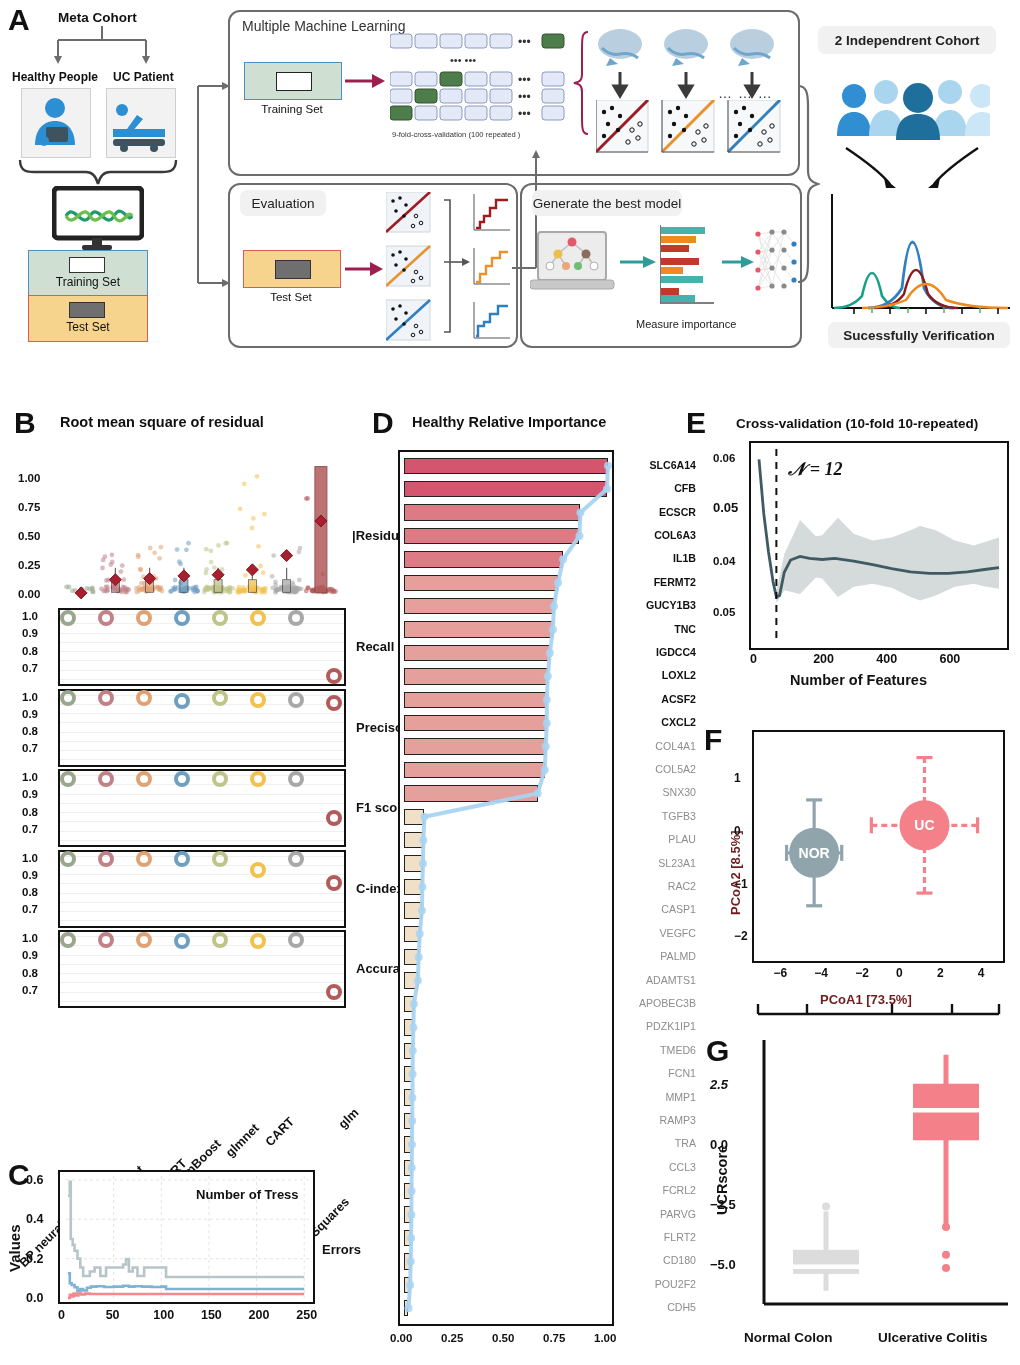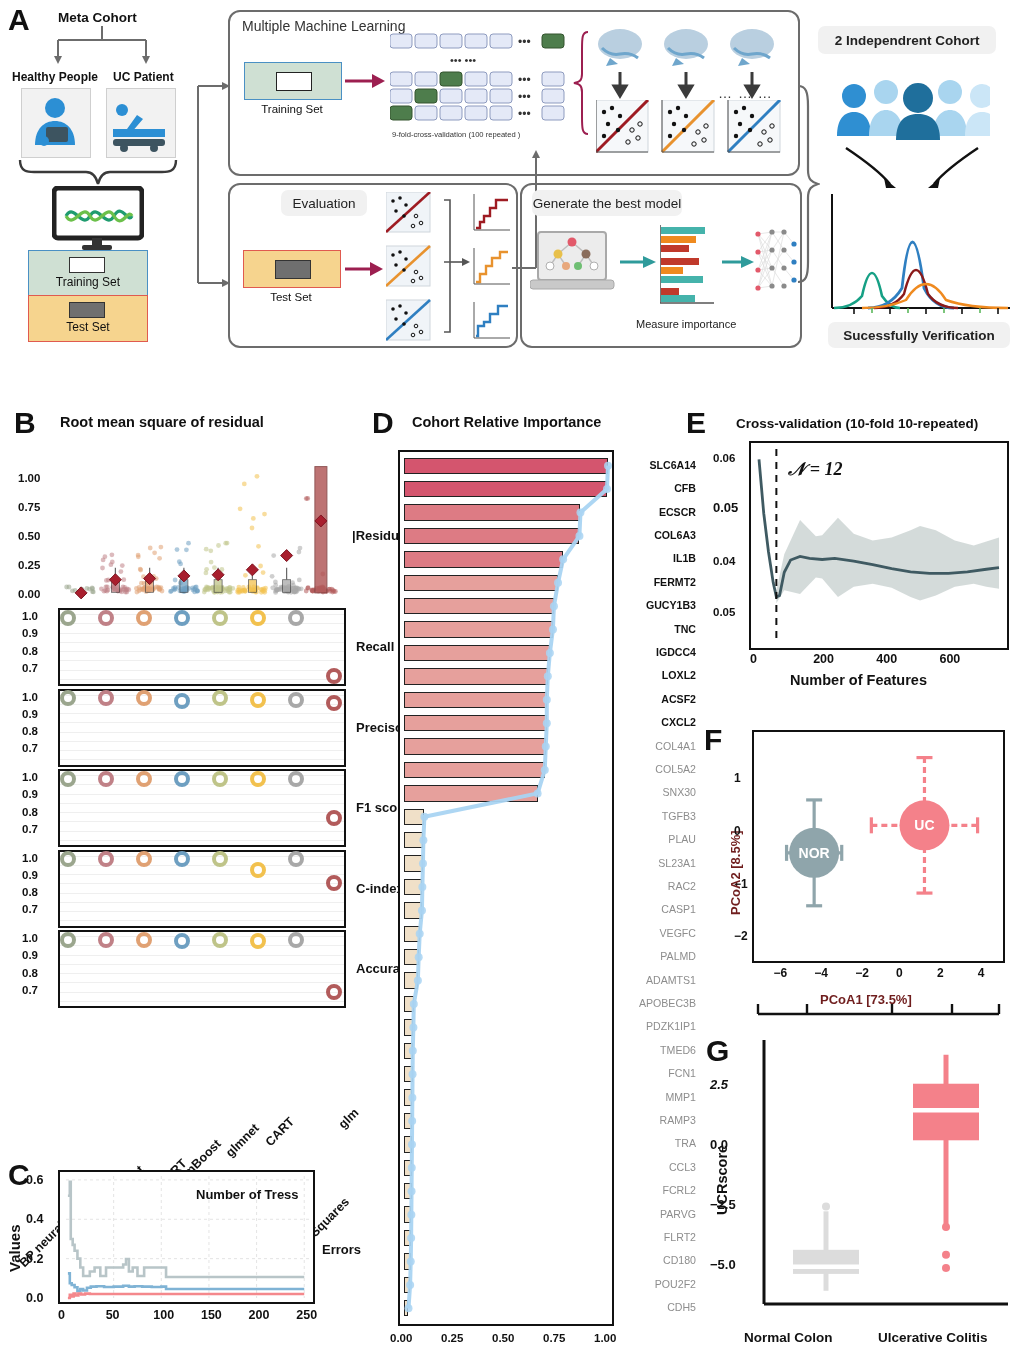--- a/index.html
+++ b/index.html
@@ -217,21 +217,21 @@
     <circle cx="36" cy="32" r="2.2" fill="none" stroke="#111"></circle>
       <circle cx="42" cy="40" r="2.2" fill="none" stroke="#111"></circle>
       <circle cx="32" cy="44" r="2.2" fill="none" stroke="#111"></circle>
       <circle cx="44" cy="26" r="2.2" fill="none" stroke="#111"></circle>
     <line x1="0" y1="52" x2="52" y2="52" stroke="#555"></line>
       <line x1="0" y1="0" x2="0" y2="52" stroke="#555"></line>
   </g>
 </svg>
 
 <div class="box-rnd abs" style="left:228px;top:183px;width:290px;height:165px;"></div>
-<div class="chip abs" style="left:240px;top:190px;width:86px;height:26px;margin-left:41px;">Evaluation</div>
+<div class="chip abs" style="left:240px;top:190px;width:86px;height:26px;">Evaluation</div>
 <div class="abs" style="left:243px;top:250px;width:96px;height:36px;background:#f6d48e;border:1.5px solid #e05a4f;">
   <div class="abs" style="left:31px;top:9px;width:34px;height:17px;background:#6f6f6f;border:1.8px solid #333;"></div>
 </div>
 <div class="abs" style="left:243px;top:291px;width:96px;text-align:center;font-size:11.5px;">Test Set</div>
 <svg class="abs" style="left:345px;top:260px;" width="40" height="18">
   <line x1="0" y1="9" x2="26" y2="9" stroke="#9c1f50" stroke-width="3"></line>
   <polygon points="25,2 38,9 25,16" fill="#9c1f50"></polygon>
 </svg>
 <svg class="abs" style="left:386px;top:192px;" width="130" height="150">
   <g transform="translate(0,0)">
@@ -965,21 +965,21 @@
     <div class="tick" style="left: 296.235px; top: 1308px; font-size: 12.5px;">250</div>
   </div>
 <div id="c-yticks">
     <div class="tick" style="left: 26px; top: 1291px; font-size: 12.5px;">0.0</div>
     <div class="tick" style="left: 26px; top: 1251.65px; font-size: 12.5px;">0.2</div>
     <div class="tick" style="left: 26px; top: 1212.29px; font-size: 12.5px;">0.4</div>
     <div class="tick" style="left: 26px; top: 1172.94px; font-size: 12.5px;">0.6</div>
   </div>
 
 <div class="panel-letter" style="left:372px;top:408px;">D</div>
-<div class="ttl" style="left:412px;top:414px;">Cohort Relative Importance</div>
+<div class="ttl" style="left:412px;top:414px;">Healthy Relative Importance</div>
 <div class="plotbox" style="left:398px;top:450px;width:216px;height:876px;"></div>
 <div id="d-bars">
     <div class="bar" style="left: 404px; top: 457.511px; width: 204px; height: 16.3838px; background: rgb(212, 85, 110);"></div>
     <div class="bar" style="left: 404px; top: 480.916px; width: 202.98px; height: 16.3838px; background: rgb(212, 85, 110);"></div>
     <div class="bar" style="left: 404px; top: 504.322px; width: 176.46px; height: 16.3838px; background: rgb(221, 123, 132);"></div>
     <div class="bar" style="left: 404px; top: 527.727px; width: 175.44px; height: 16.3838px; background: rgb(221, 123, 132);"></div>
     <div class="bar" style="left: 404px; top: 551.132px; width: 159.12px; height: 16.3838px; background: rgb(221, 123, 132);"></div>
     <div class="bar" style="left: 404px; top: 574.538px; width: 154.02px; height: 16.3838px; background: rgb(230, 160, 156);"></div>
     <div class="bar" style="left: 404px; top: 597.943px; width: 149.94px; height: 16.3838px; background: rgb(230, 160, 156);"></div>
     <div class="bar" style="left: 404px; top: 621.349px; width: 148.92px; height: 16.3838px; background: rgb(230, 160, 156);"></div>

